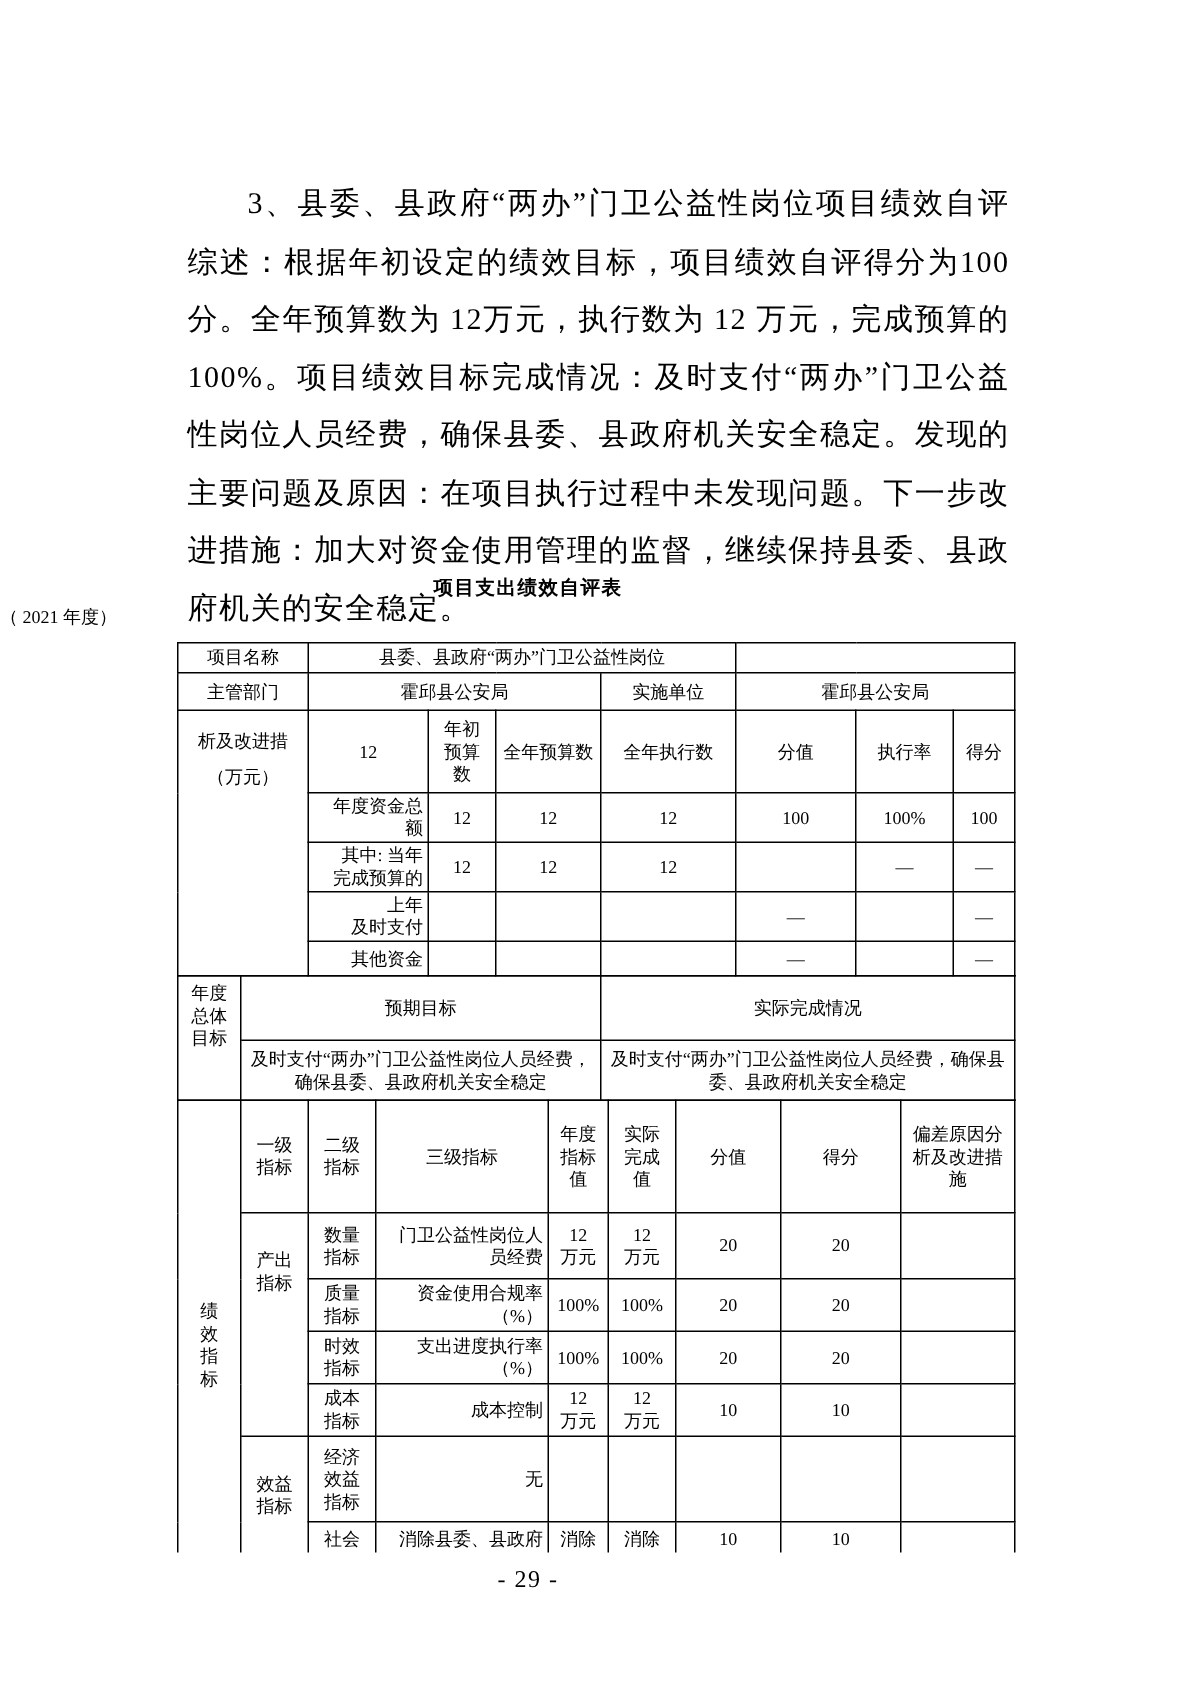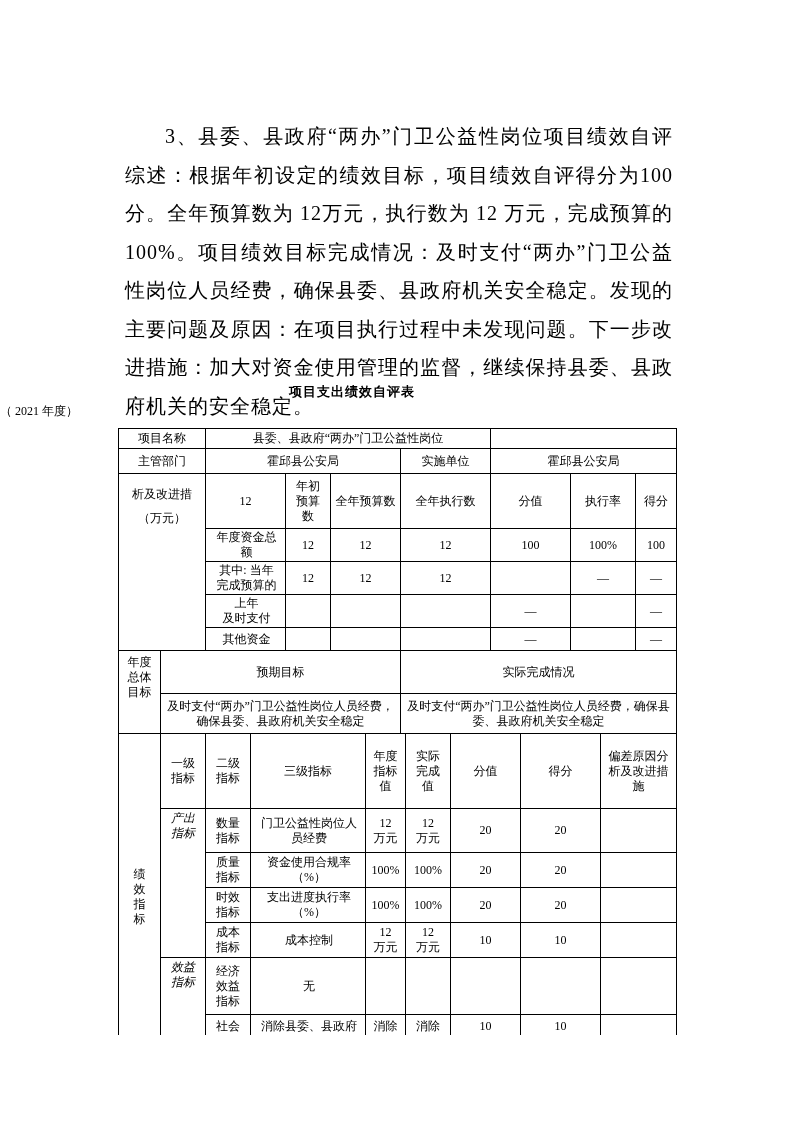--- a/index.html
+++ b/index.html
@@ -8,24 +8,24 @@
   .para{position:absolute;top:97px;left:125px;width:548px;font-size:20px;line-height:38.5px;
         letter-spacing:1px;text-align:justify;text-indent:2em;}
   .tbl-title{position:absolute;top:383px;left:0;width:100%;text-align:center;font-size:13px;
         font-weight:bold;letter-spacing:1px;}
   .tbl-sub{position:absolute;top:403px;left:0;width:100%;text-align:left;font-size:12px;}
   .clip{position:absolute;top:428px;left:118px;width:560px;height:607px;overflow:hidden;}
   table{border-collapse:collapse;table-layout:fixed;width:558px;}
   .tb,.tc{margin-top:-1px;}
   td{border:1px solid #000;font-size:12px;line-height:15px;text-align:center;vertical-align:middle;
      padding:1px 3px;white-space:pre-line;overflow:hidden;}
-  td.left{text-align:center;padding-left:5px;}
+  td.left{text-align:right;padding-left:5px;}
   td.top{vertical-align:top;}
   .pt8{padding-top:8px;}
-  .pt6{padding-top:2px;font-style:italic;}
+  .pt6{padding-top:24px;}
   .pt4{padding-top:4px;}
   .lh24{line-height:24px;}
   .bold{font-weight:normal;}
   .row-cut td{vertical-align:top;padding-top:4px;}
   .pagenum{position:absolute;top:1045px;left:0;width:100%;text-align:center;font-size:16px;letter-spacing:1px;}
 </style>
 </head>
 <body>
 
 <div class="page">
@@ -237,14 +237,15 @@
         <td>消除</td>
         <td>10</td>
         <td>10</td>
         <td></td>
       </tr>
     </tbody>
       </table>
 
   </div>
 
+  <div class="pagenum">- 29 -</div>
 
 </div>
 
 </body></html>

